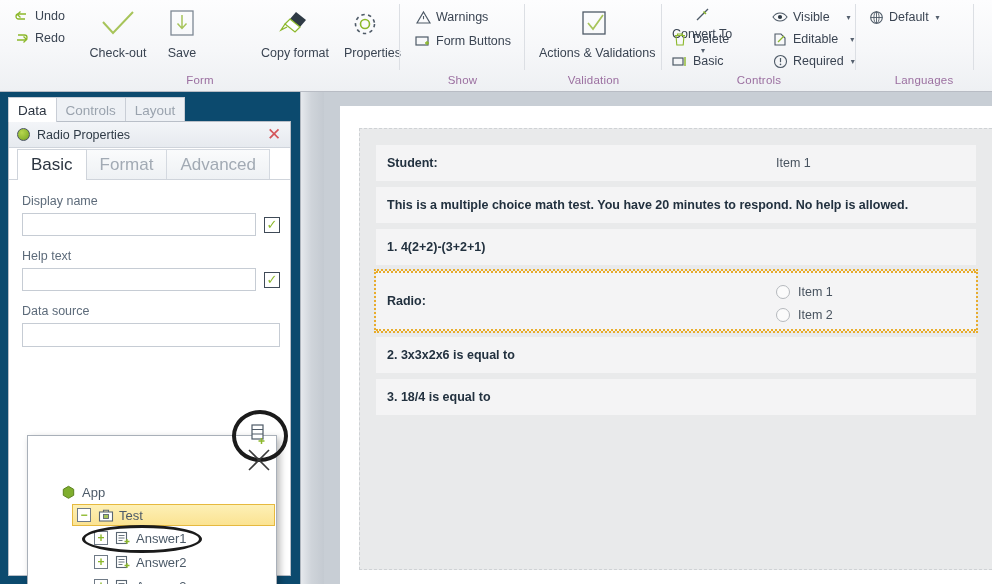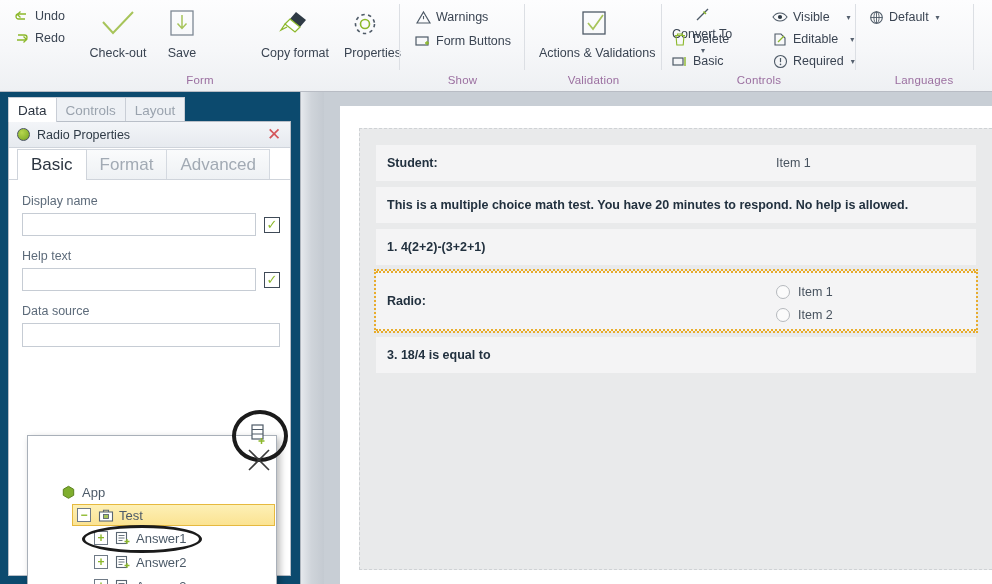--- a/index.html
+++ b/index.html
@@ -533,20 +533,23 @@
               <span class="rcircle"></span>
               <span>Item 1</span>
             </div>
             <div class="ritem">
               <span class="rcircle"></span>
               <span>Item 2</span>
             </div>
           </div>
         </div>
 
+        <div class="frow">
+          <div class="flabel">2. 3x3x2x6 is equal to</div>
+        </div>
 
         <div class="frow">
           <div class="flabel">3. 18/4 is equal to</div>
         </div>
 
       </div>
     </div>
   </div>
 
 </div>

